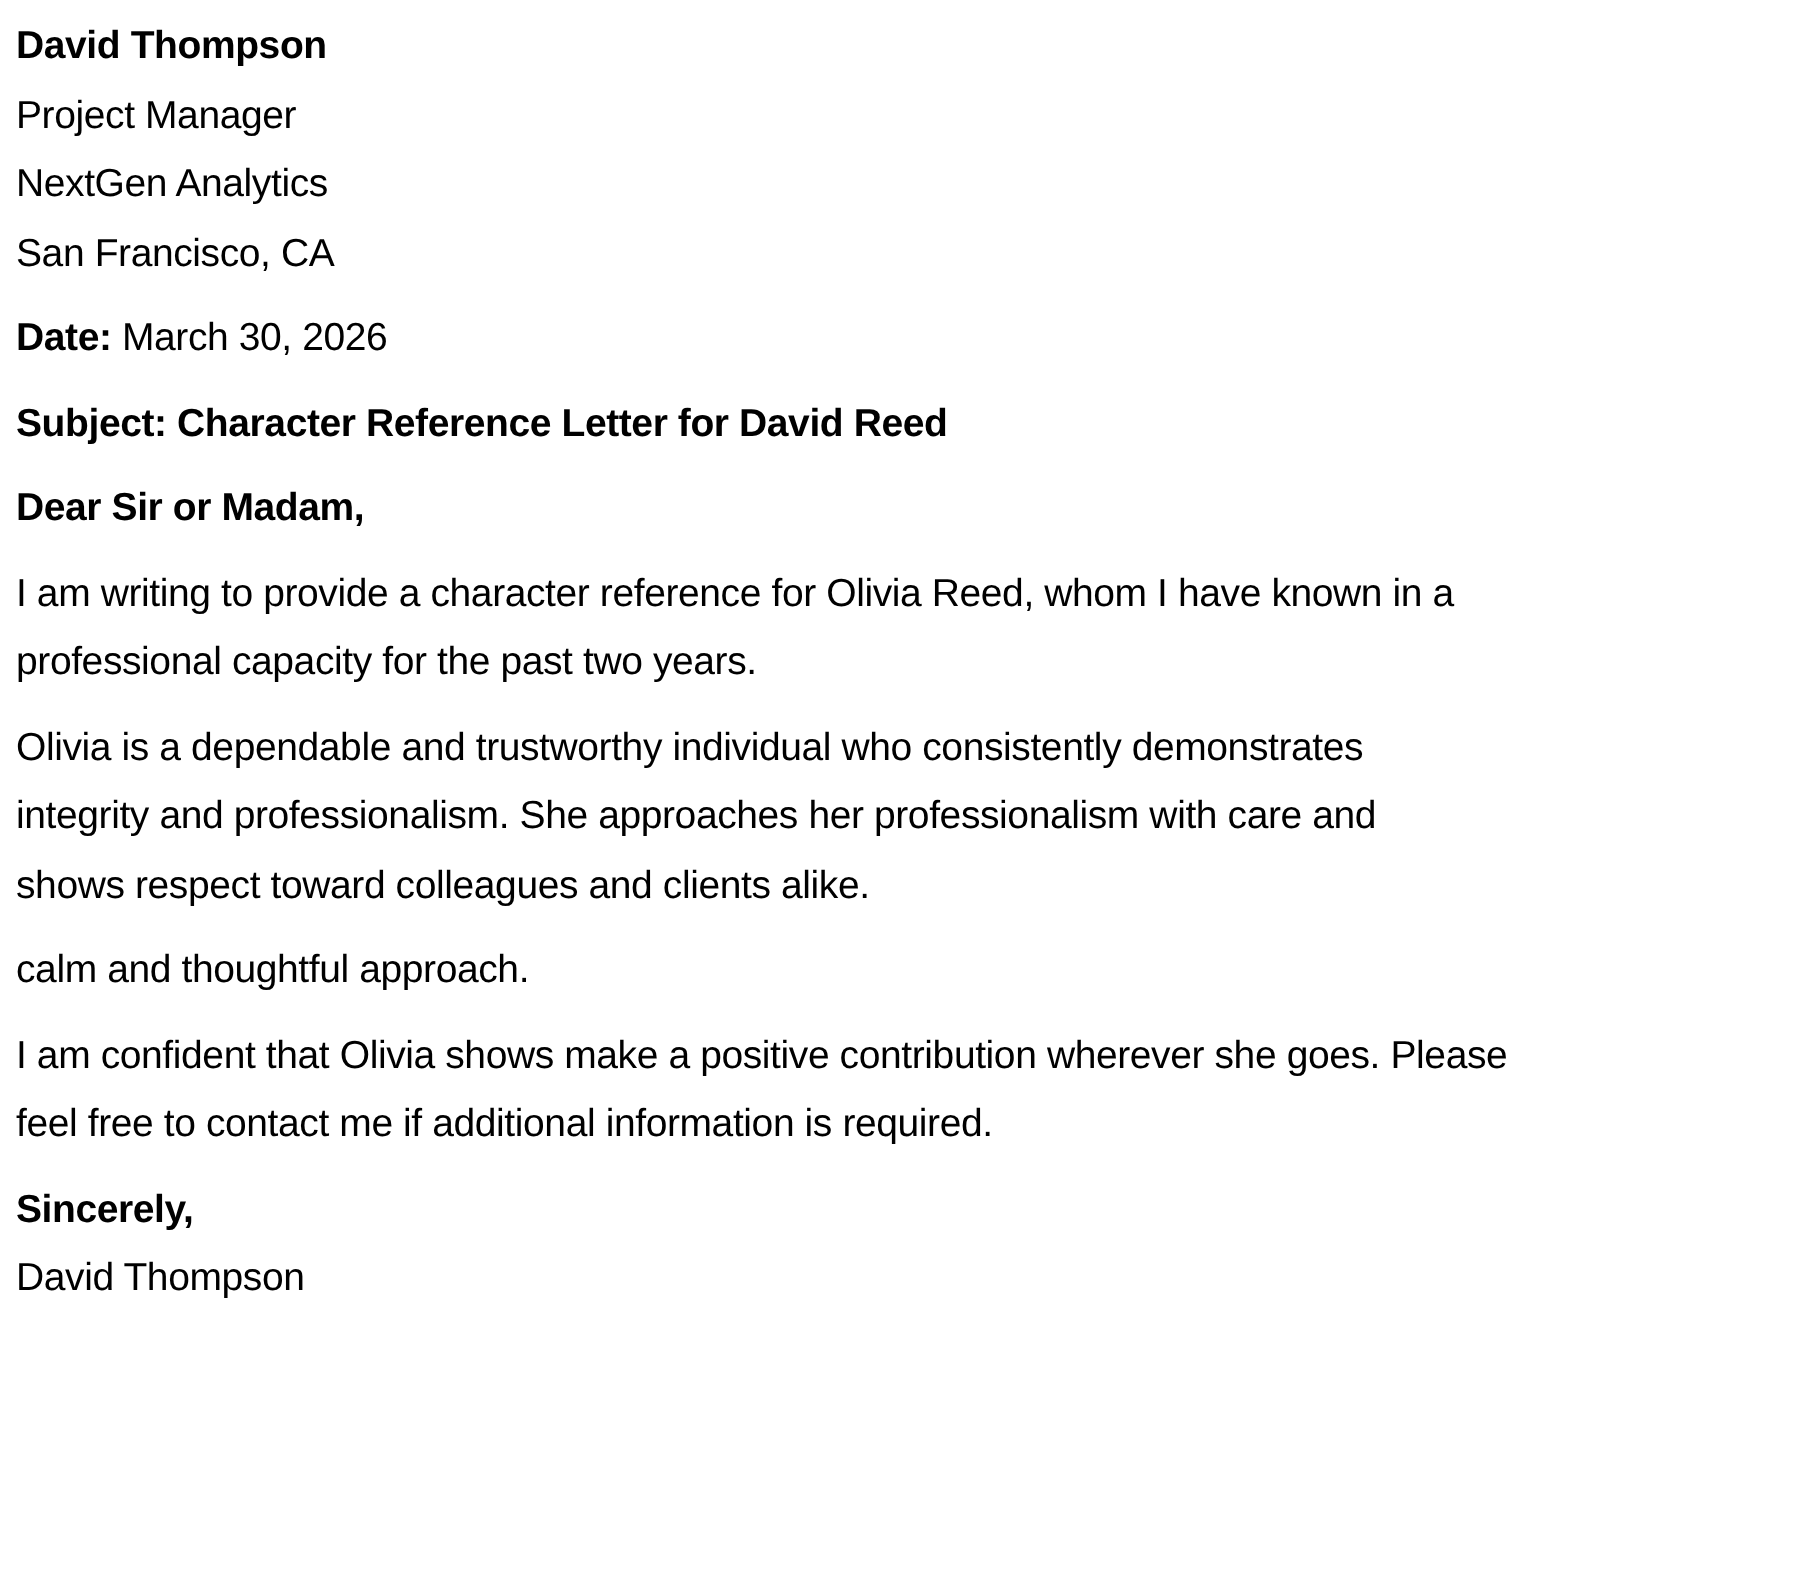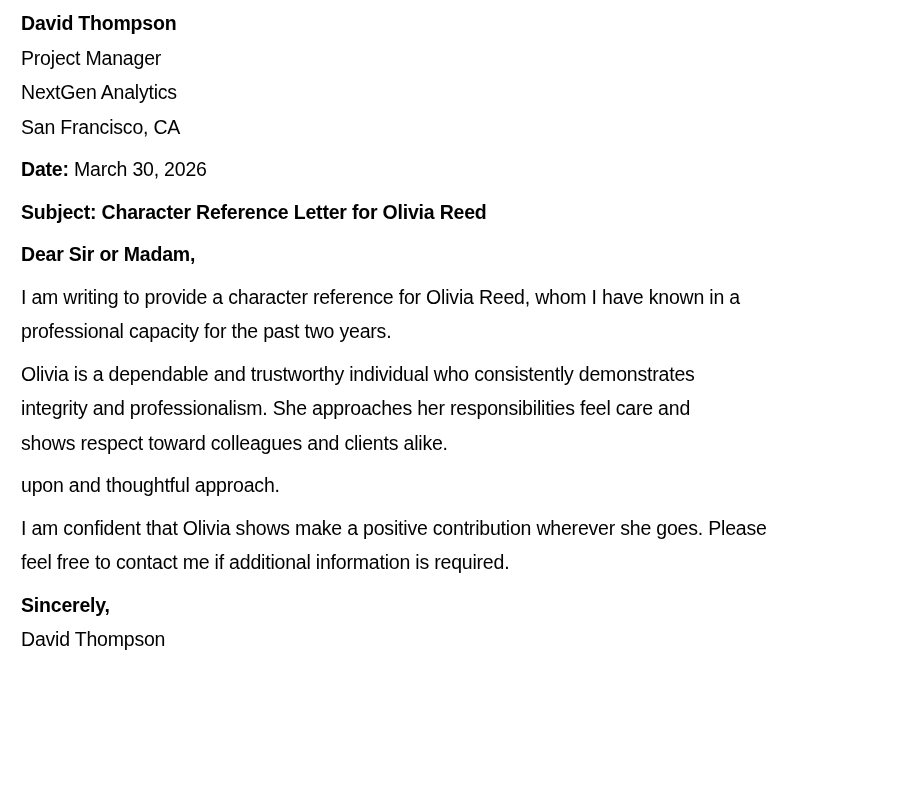--- a/index.html
+++ b/index.html
@@ -3,21 +3,21 @@
   <meta charset="utf-8">
   <style>
     html, body { margin: 0; padding: 0; background: #ffffff; }
     body {
       width: 900px; height: 787px; overflow: hidden;
       font-family: "Liberation Sans", sans-serif;
       color: #000000;
       font-size: 19.5px;
       letter-spacing: -0.2px;
     }
-    .page { position: relative; padding: 0 0 0 21px; width: 860px; }
+    .page { position: relative; padding: 0 0 0 8px; width: 860px; }
     .line { line-height: 34.5px; margin: 0; white-space: nowrap; }
     .bold { font-weight: bold; }
     .block { margin: 0; }
     .header { padding-top: 6px; }
     .gap { margin-top: 8px; }
   </style>
 </head>
 <body>
 
 <div class="page">
@@ -29,38 +29,38 @@
     <div class="line">San Francisco, CA</div>
   </div>
 
   <div class="line gap">
     <span class="bold">Date:</span>
     <span>March 30, 2026</span>
   </div>
 
   <div class="line gap bold">
     <span>Subject:</span>
-    <span>Character Reference Letter for Olivia Reed</span>
+    <span>Character Reference Letter for David Reed</span>
   </div>
 
   <div class="line gap bold">Dear Sir or Madam,</div>
 
   <div class="gap">
     <div class="line">I am writing to provide a character reference for Olivia Reed, whom I have known in a</div>
     <div class="line">professional capacity for the past two years.</div>
   </div>
 
   <div class="gap">
     <div class="line">Olivia is a dependable and trustworthy individual who consistently demonstrates</div>
-    <div class="line">integrity and professionalism. She approaches her responsibilities feel care and</div>
+    <div class="line">integrity and professionalism. She approaches her professionalism with care and</div>
     <div class="line">shows respect toward colleagues and clients alike.</div>
   </div>
 
   <div class="gap">
-    <div class="line">upon and thoughtful approach.</div>
+    <div class="line">calm and thoughtful approach.</div>
   </div>
 
   <div class="gap">
     <div class="line">I am confident that Olivia shows make a positive contribution wherever she goes. Please</div>
     <div class="line">feel free to contact me if additional information is required.</div>
   </div>
 
   <div class="gap">
     <div class="line bold">Sincerely,</div>
     <div class="line">David Thompson</div>

